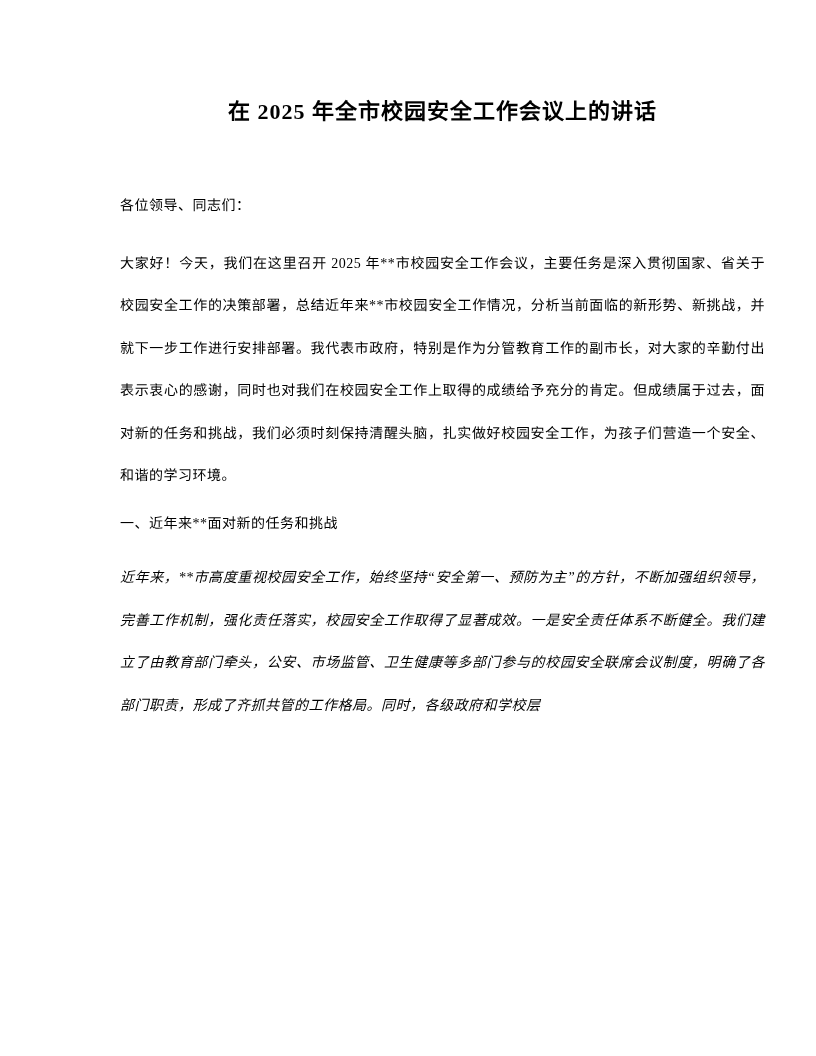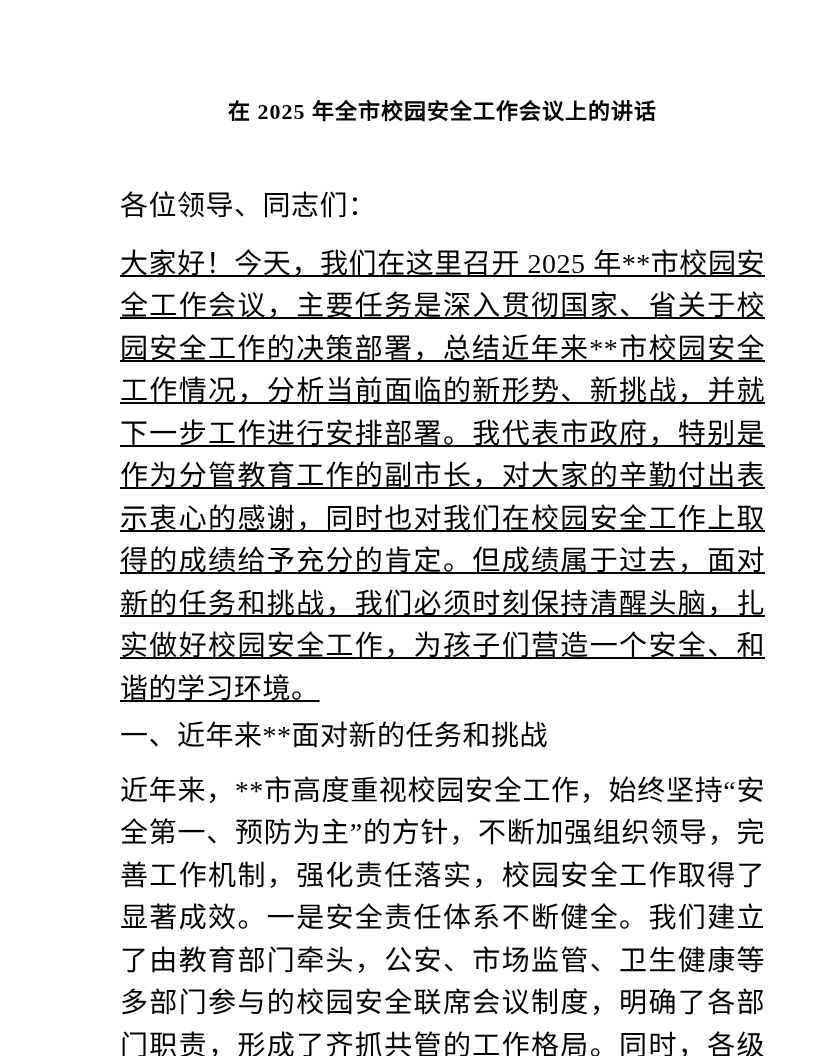--- a/index.html
+++ b/index.html
@@ -21,32 +21,32 @@
   }
   .title {
     margin: 0 0 52px 0;
     font-size: 22px;
     font-weight: bold;
     line-height: 43px;
     text-align: center;
     letter-spacing: 1px;
   }
   .body-text {
-    font-size: 28px;
+    font-size: 14px;
     font-weight: normal;
     line-height: 42.5px;
     letter-spacing: 0.5px;
     text-align: justify;
     text-justify: inter-ideograph;
     margin: 0;
   }
   .salutation { margin: 0; }
-  .para-opening { margin-top: 15px; text-decoration: underline; }
+  .para-opening { margin-top: 15px; }
   .section-heading { margin-top: 5px; }
-  .para-section { margin-top: 12px; }
+  .para-section { margin-top: 12px; font-style: italic; }
 </style>
 </head>
 <body>
 
 <div class="page">
   <h1 class="title">在 2025 年全市校园安全工作会议上的讲话</h1>
 
   <p class="body-text salutation">各位领导、同志们：</p>
 
   <p class="body-text para-opening">大家好！今天，我们在这里召开 2025 年**市校园安全工作会议，主要任务是深入贯彻国家、省关于校园安全工作的决策部署，总结近年来**市校园安全工作情况，分析当前面临的新形势、新挑战，并就下一步工作进行安排部署。我代表市政府，特别是作为分管教育工作的副市长，对大家的辛勤付出表示衷心的感谢，同时也对我们在校园安全工作上取得的成绩给予充分的肯定。但成绩属于过去，面对新的任务和挑战，我们必须时刻保持清醒头脑，扎实做好校园安全工作，为孩子们营造一个安全、和谐的学习环境。</p>

